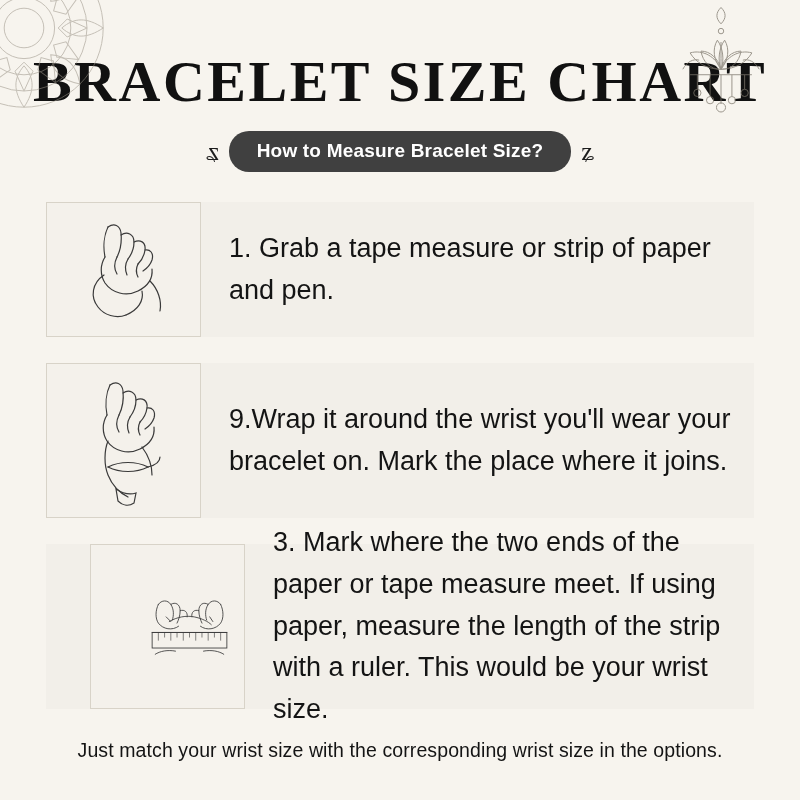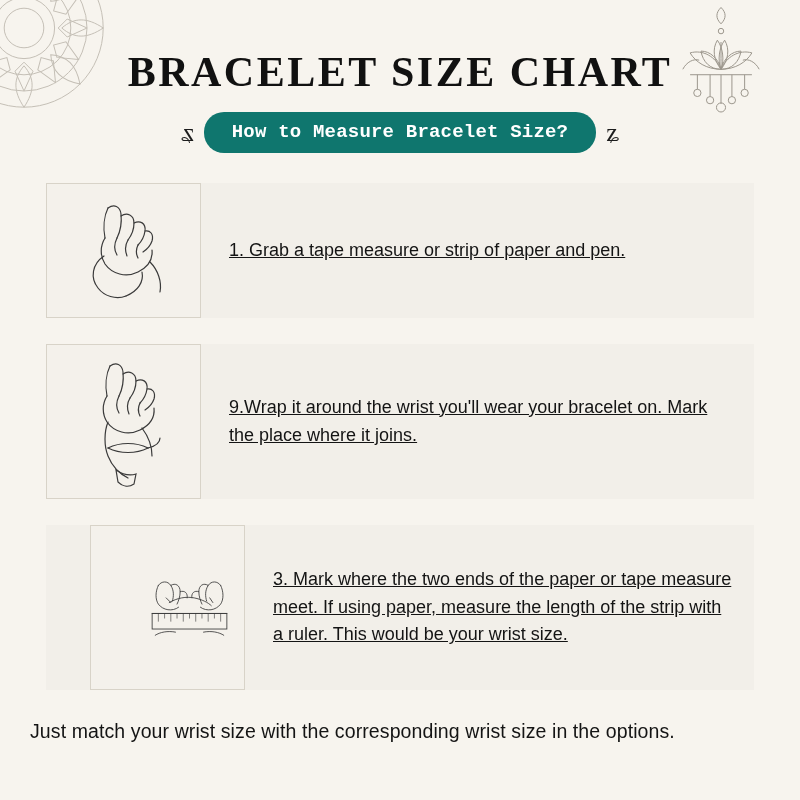--- a/index.html
+++ b/index.html
@@ -31,21 +31,21 @@
     pointer-events: none;
   }
 
   
   .header {
     padding-top: 48px;
     text-align: center;
   }
   .title {
     font-family: "Liberation Serif", serif;
-    font-size: 42px;
+    font-size: 58px;
     letter-spacing: 2.5px;
     font-weight: 700;
     margin: 0;
     color: #111;
   }
   .subtitle-row {
     display: flex;
     align-items: center;
     justify-content: center;
     gap: 10px;
@@ -53,25 +53,25 @@
   }
   .flourish {
     font-family: "Liberation Serif", serif;
     font-size: 26px;
     color: #1c1c1c;
     line-height: 1;
     display: inline-block;
   }
   .flourish.left { transform: scaleX(-1); }
   .pill {
-    background: #0f766e;
+    background: #404040;
     color: #fff;
     border-radius: 20px;
     padding: 9px 28px 10px;
-    font-family: Liberation Mono, monospace;
+    font-family: Liberation Sans, sans-serif;
     font-weight: 700;
     font-size: 19px;
     letter-spacing: 0.2px;
     white-space: nowrap;
   }
 
   
   .steps {
     margin-top: 30px;
     padding: 0 46px;
@@ -89,32 +89,31 @@
     border: 1px solid #d8d3c8;
     display: flex;
     align-items: center;
     justify-content: center;
   }
   .step-text {
     flex: 1;
     display: flex;
     align-items: center;
     padding: 10px 18px 10px 28px;
-    font-size: 18px;
+    font-size: 27px;
     line-height: 1.55;
     color: #141414;
-    text-decoration: underline;
   }
   .step-1 .step-figure, .step-1 { height: 135px; }
   .step-2 .step-figure, .step-2 { height: 155px; }
   .step-3 .step-figure, .step-3 { height: 165px; padding-left: 44px; }
 
   
   .footer {
-    text-align: left;
+    text-align: center;
     font-size: 19.5px;
     color: #141414;
     padding: 4px 30px 0;
     letter-spacing: 0.1px;
   }
 </style>
 </head>
 <body>
 
 <svg class="mandala" viewBox="0 0 200 200" aria-hidden="true">

